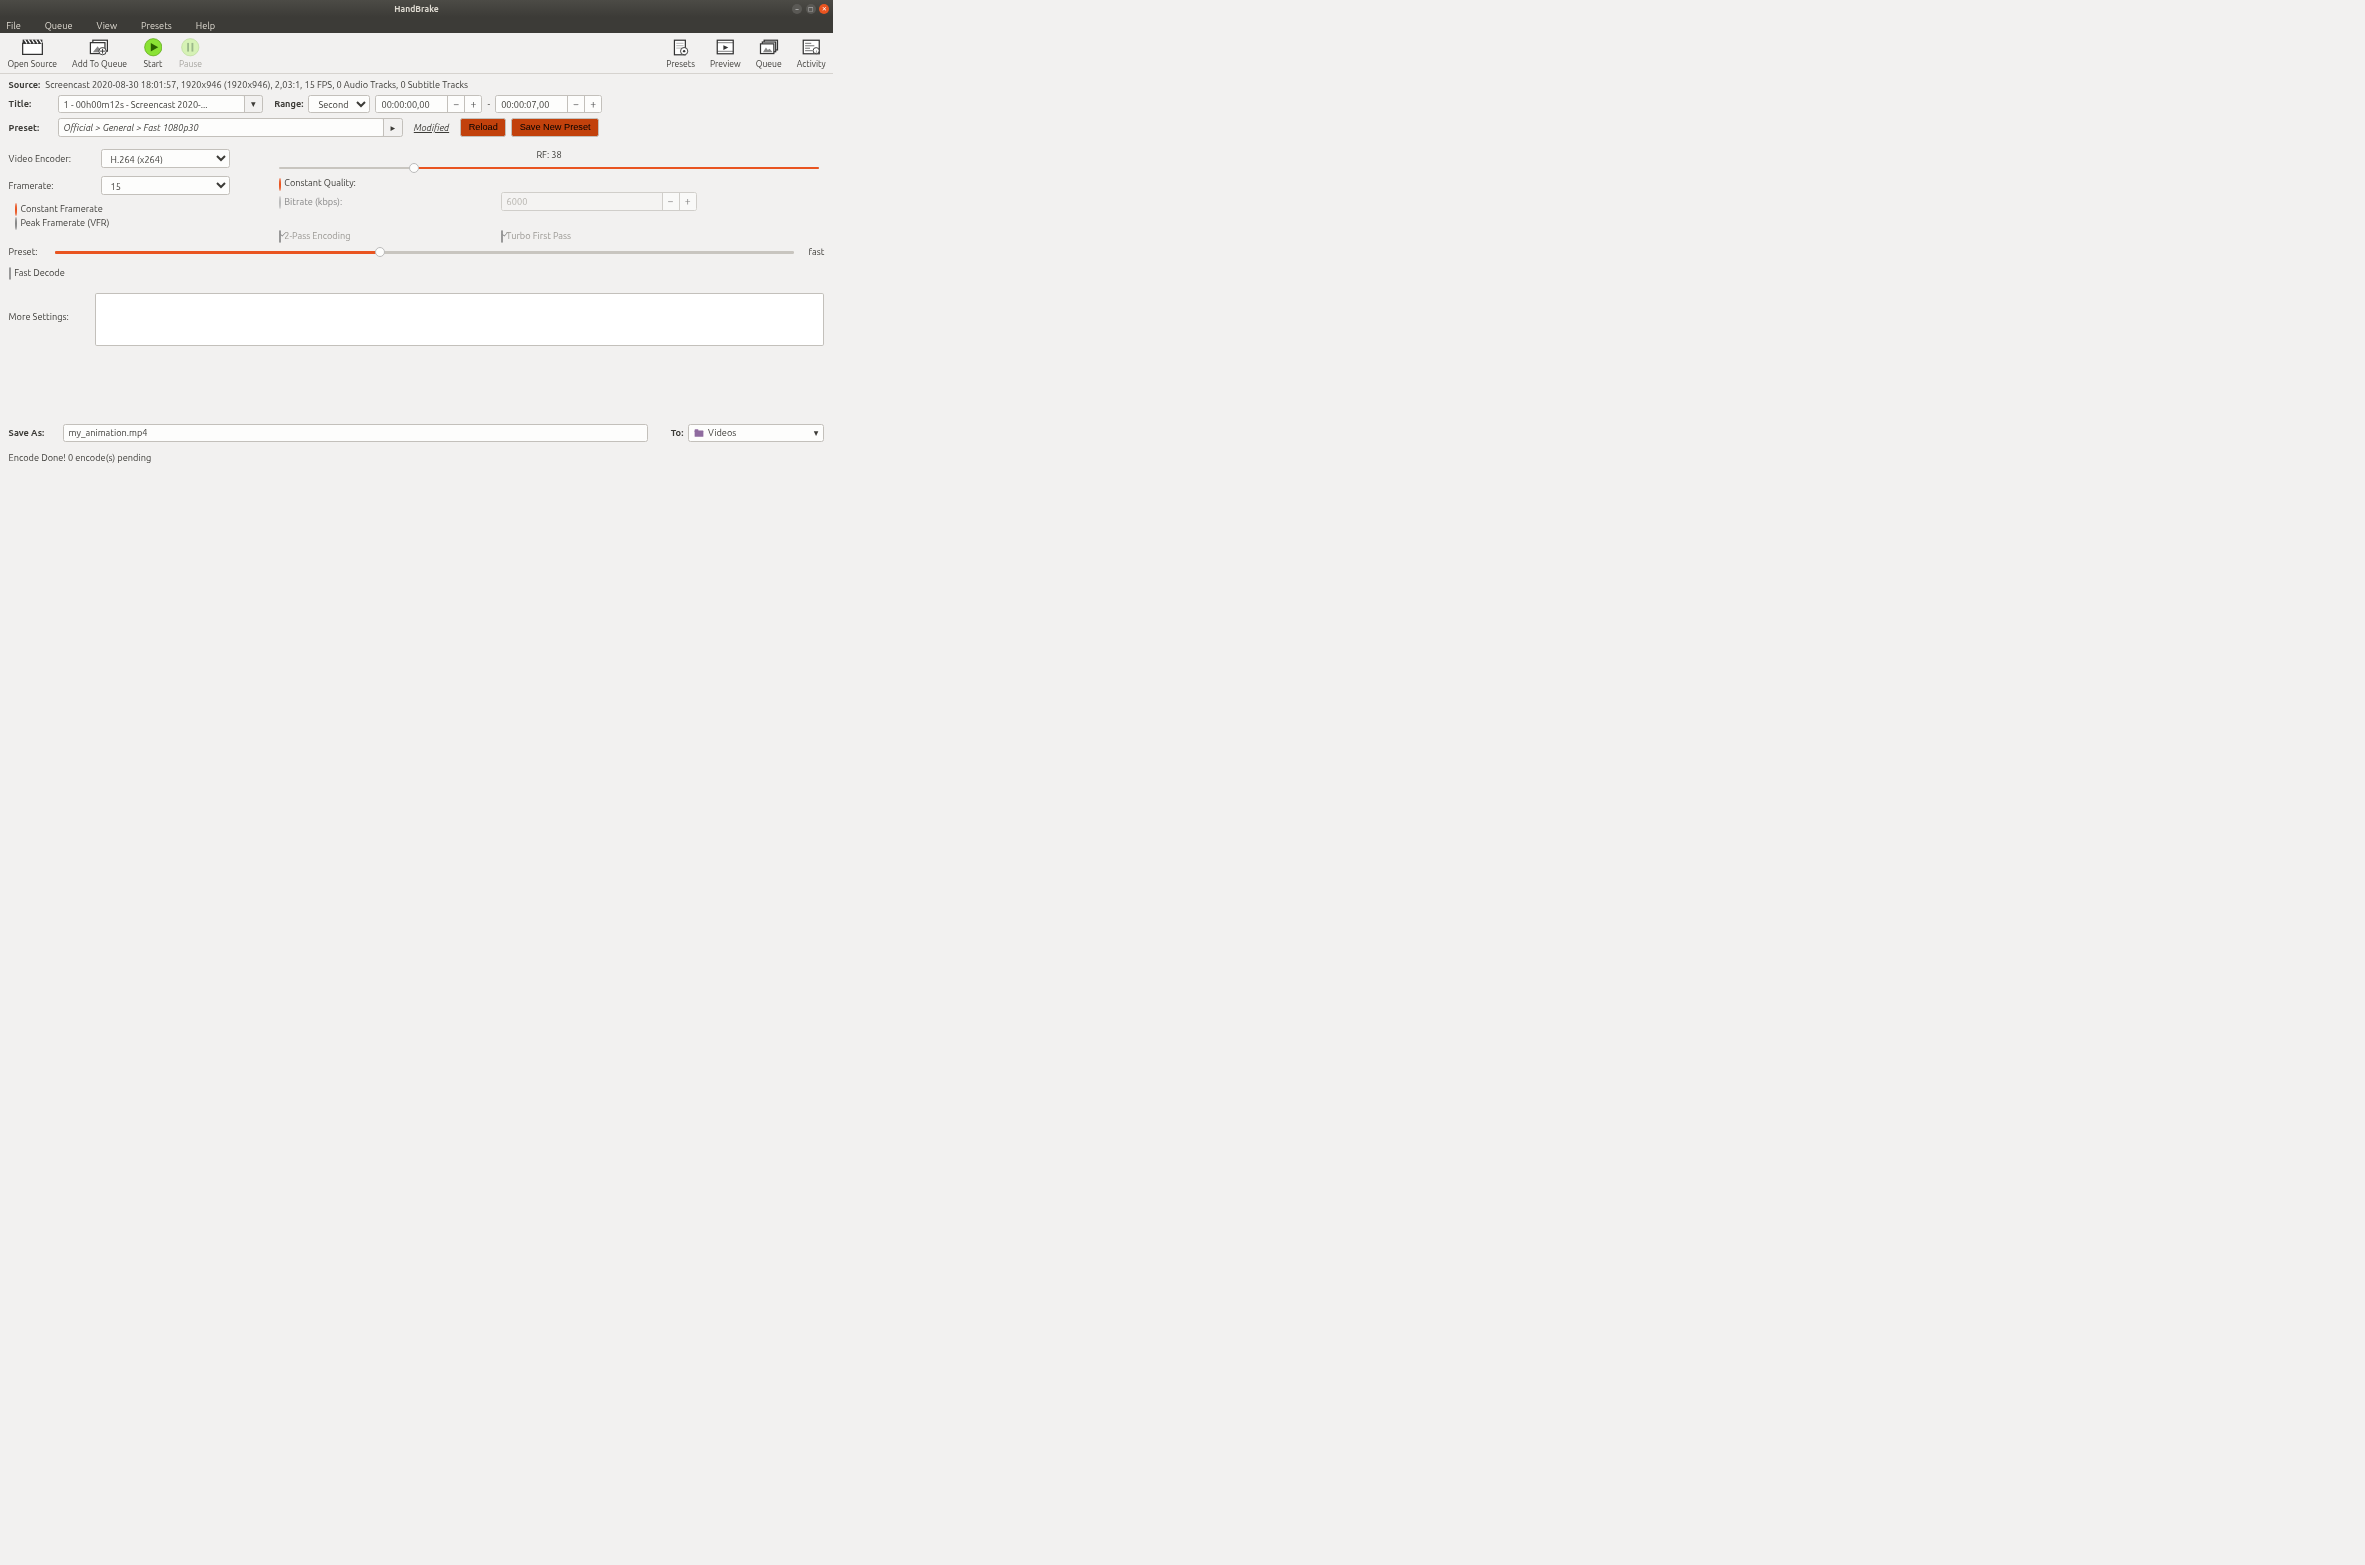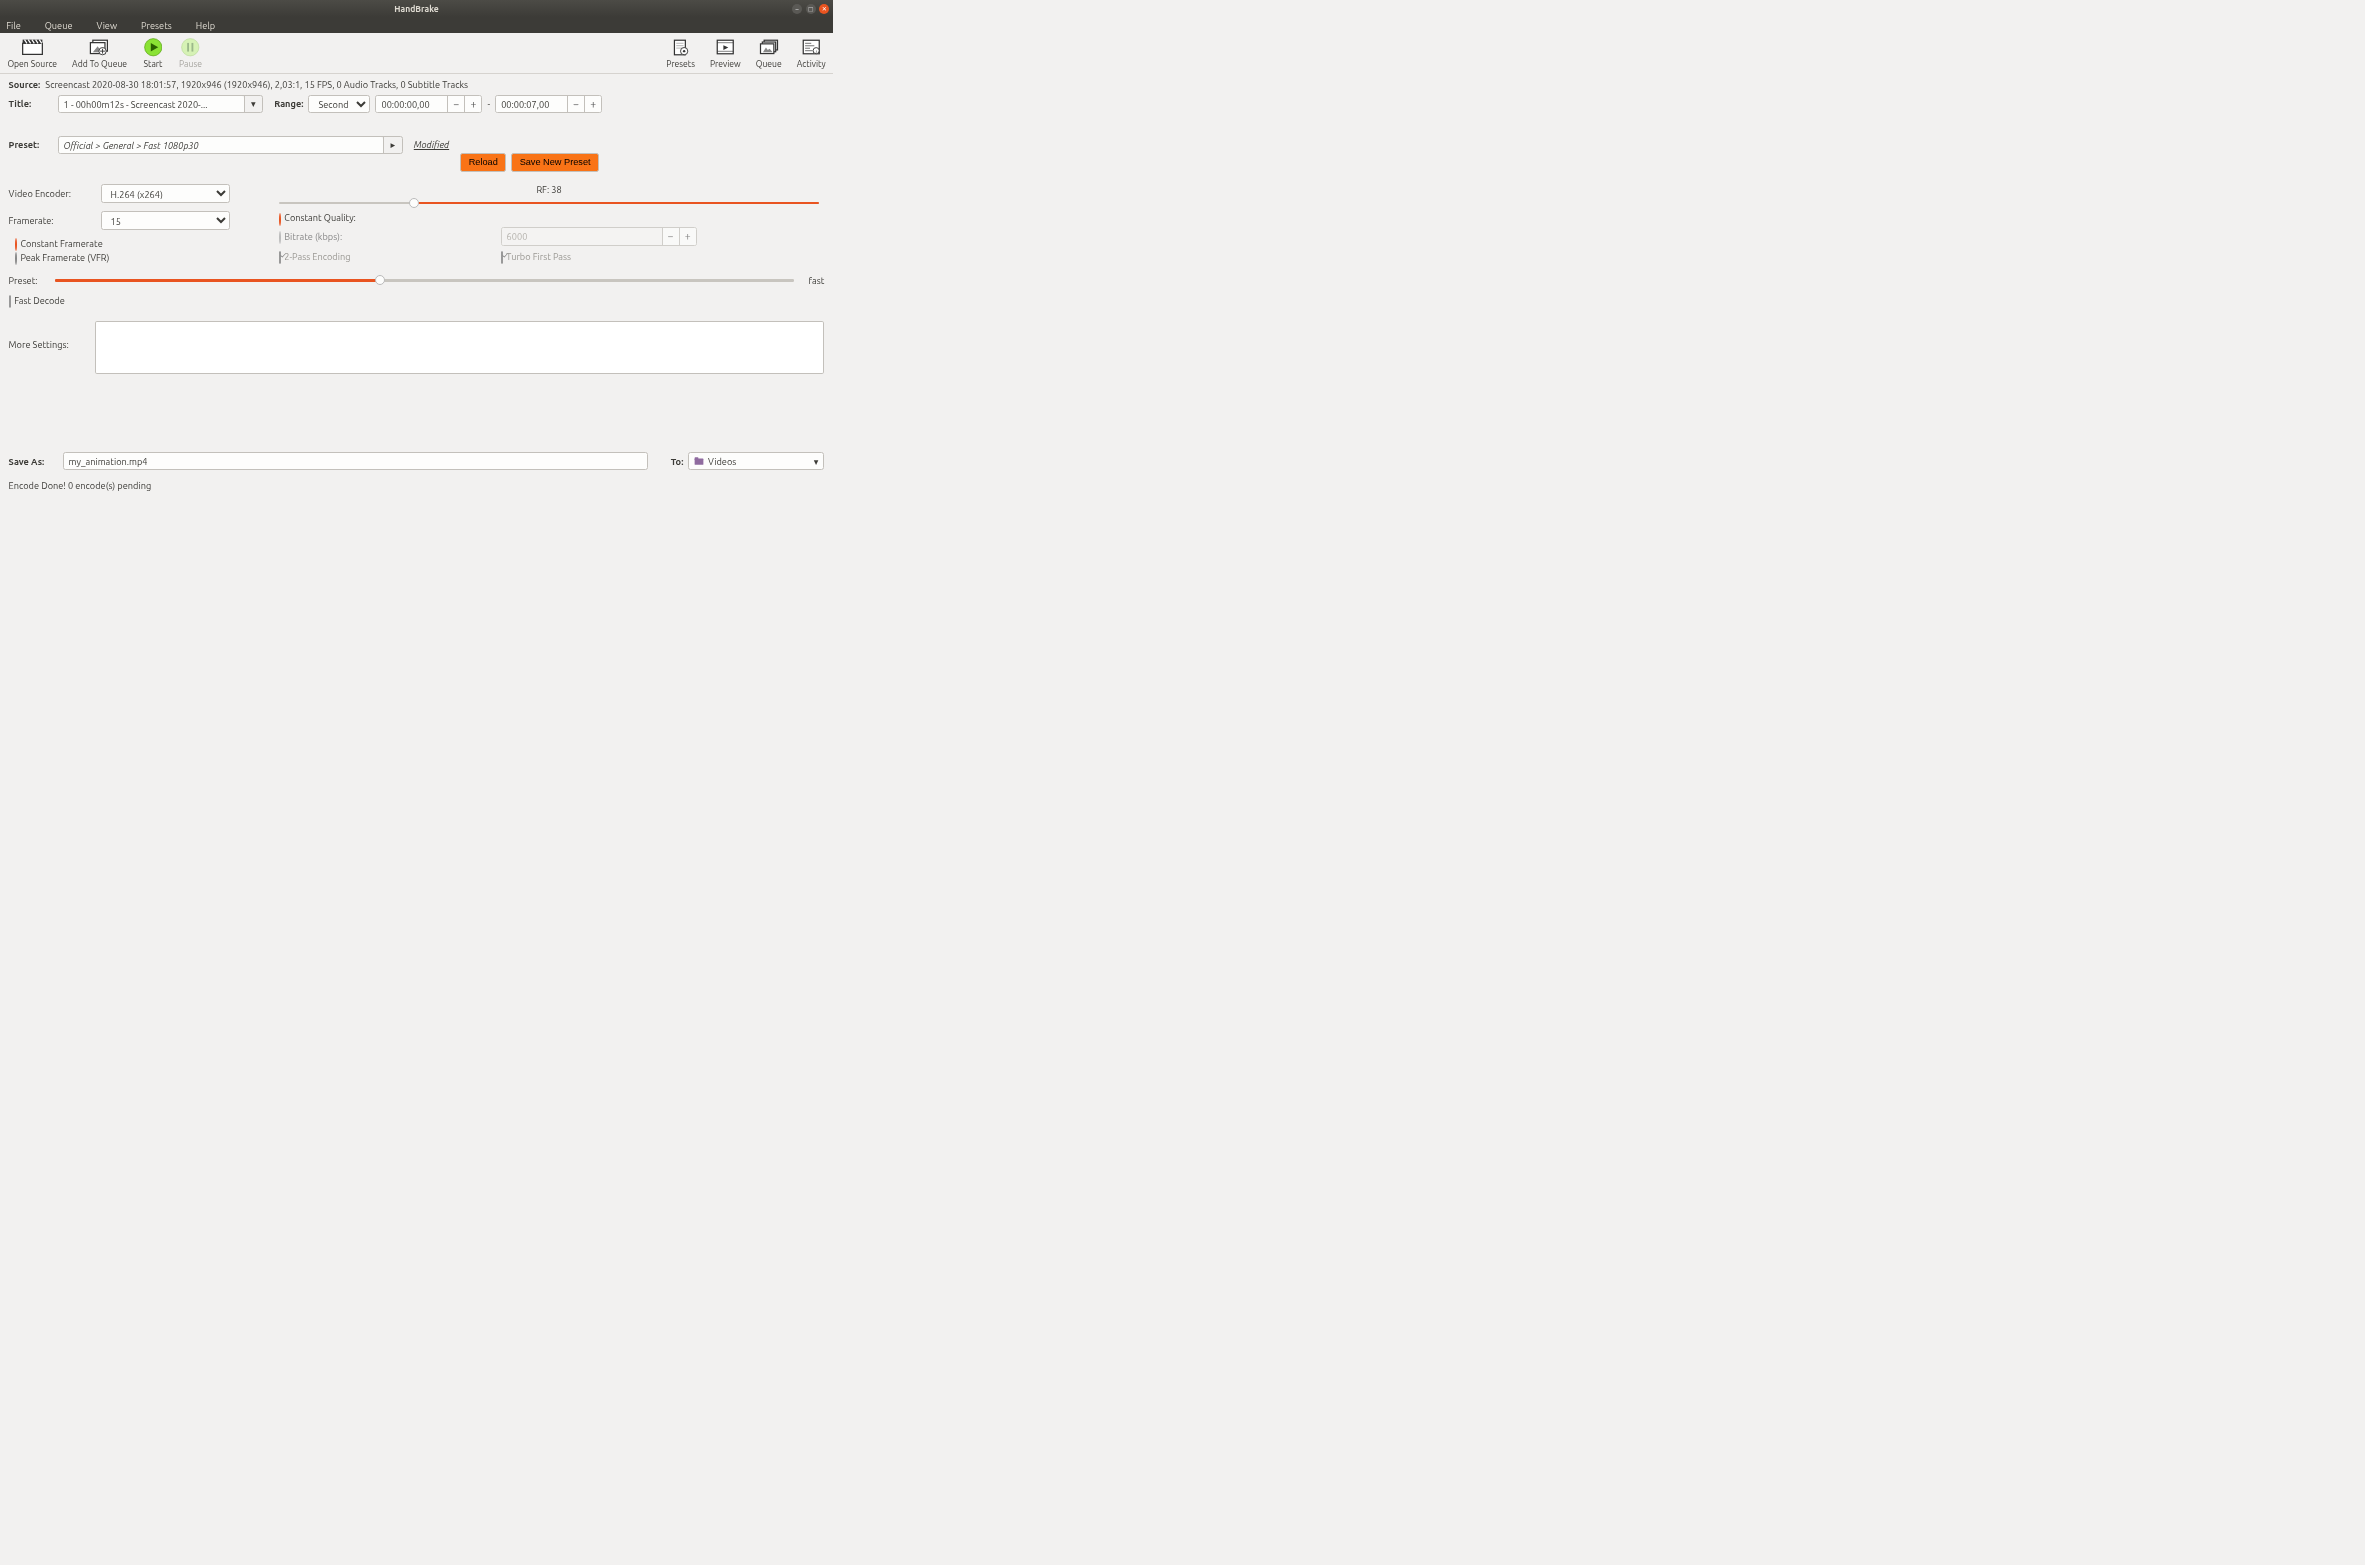--- a/index.html
+++ b/index.html
@@ -76,25 +76,25 @@
     border: 0.6px solid #c3c0bb;
     border-radius: 2.5px;
     background: #fdfdfc;
     color: #3c3b37;
     height: 18.5px;
   }
   select:disabled, input:disabled { color: #9b9892; background: #f6f5f3; }
   .btn {
     border: 0.6px solid #c3c0bb;
     border-radius: 2.5px;
-    background: #f97316;
+    background: #c2410c;
     padding: 2.5px 7.4px;
     font-size: 9.2px;
     height: 18.5px;
-    display: inline-flex; align-items: center; margin-top: 35px;
+    display: inline-flex; align-items: center;
   }
   .incdec {
     display: inline-flex; border: 0.6px solid #c3c0bb; border-radius: 2.5px; overflow: hidden;
     height: 18.5px;
   }
   .incdec input { border: none; border-radius: 0; height: 17px; }
   .incdec .pm {
     width: 17px; display: flex; align-items: center; justify-content: center;
     border-left: 0.6px solid #c3c0bb; background: #fdfdfc; font-size: 10.5px; color: #555;
   }
@@ -313,21 +313,21 @@
       <div style="text-align:center;margin-bottom:-1.2px">RF: 38</div>
       <div class="slider">
         <div class="track-bg"></div>
         <div class="track-fill" style="left:25%;right:0"></div>
         <div class="thumb" style="left:25%"></div>
       </div>
       <div style="margin:3.7px 0">
         <span class="radio checked"></span>
         <span>Constant Quality:</span>
       </div>
-      <div style="display:flex;align-items:center;margin-bottom:5px">
+      <div style="display:flex;align-items:center;margin-bottom:19px">
         <div style="width:222px">
           <span class="radio" style="border-color:#bbb"></span>
           <span style="color:#888">Bitrate (kbps):</span>
         </div>
         <div class="incdec" style="opacity:.7">
           <input type="text" disabled="" style="width: 160px;" value="6000">
           <div class="pm">−</div>
           <div class="pm">+</div>
         </div>
       </div>

